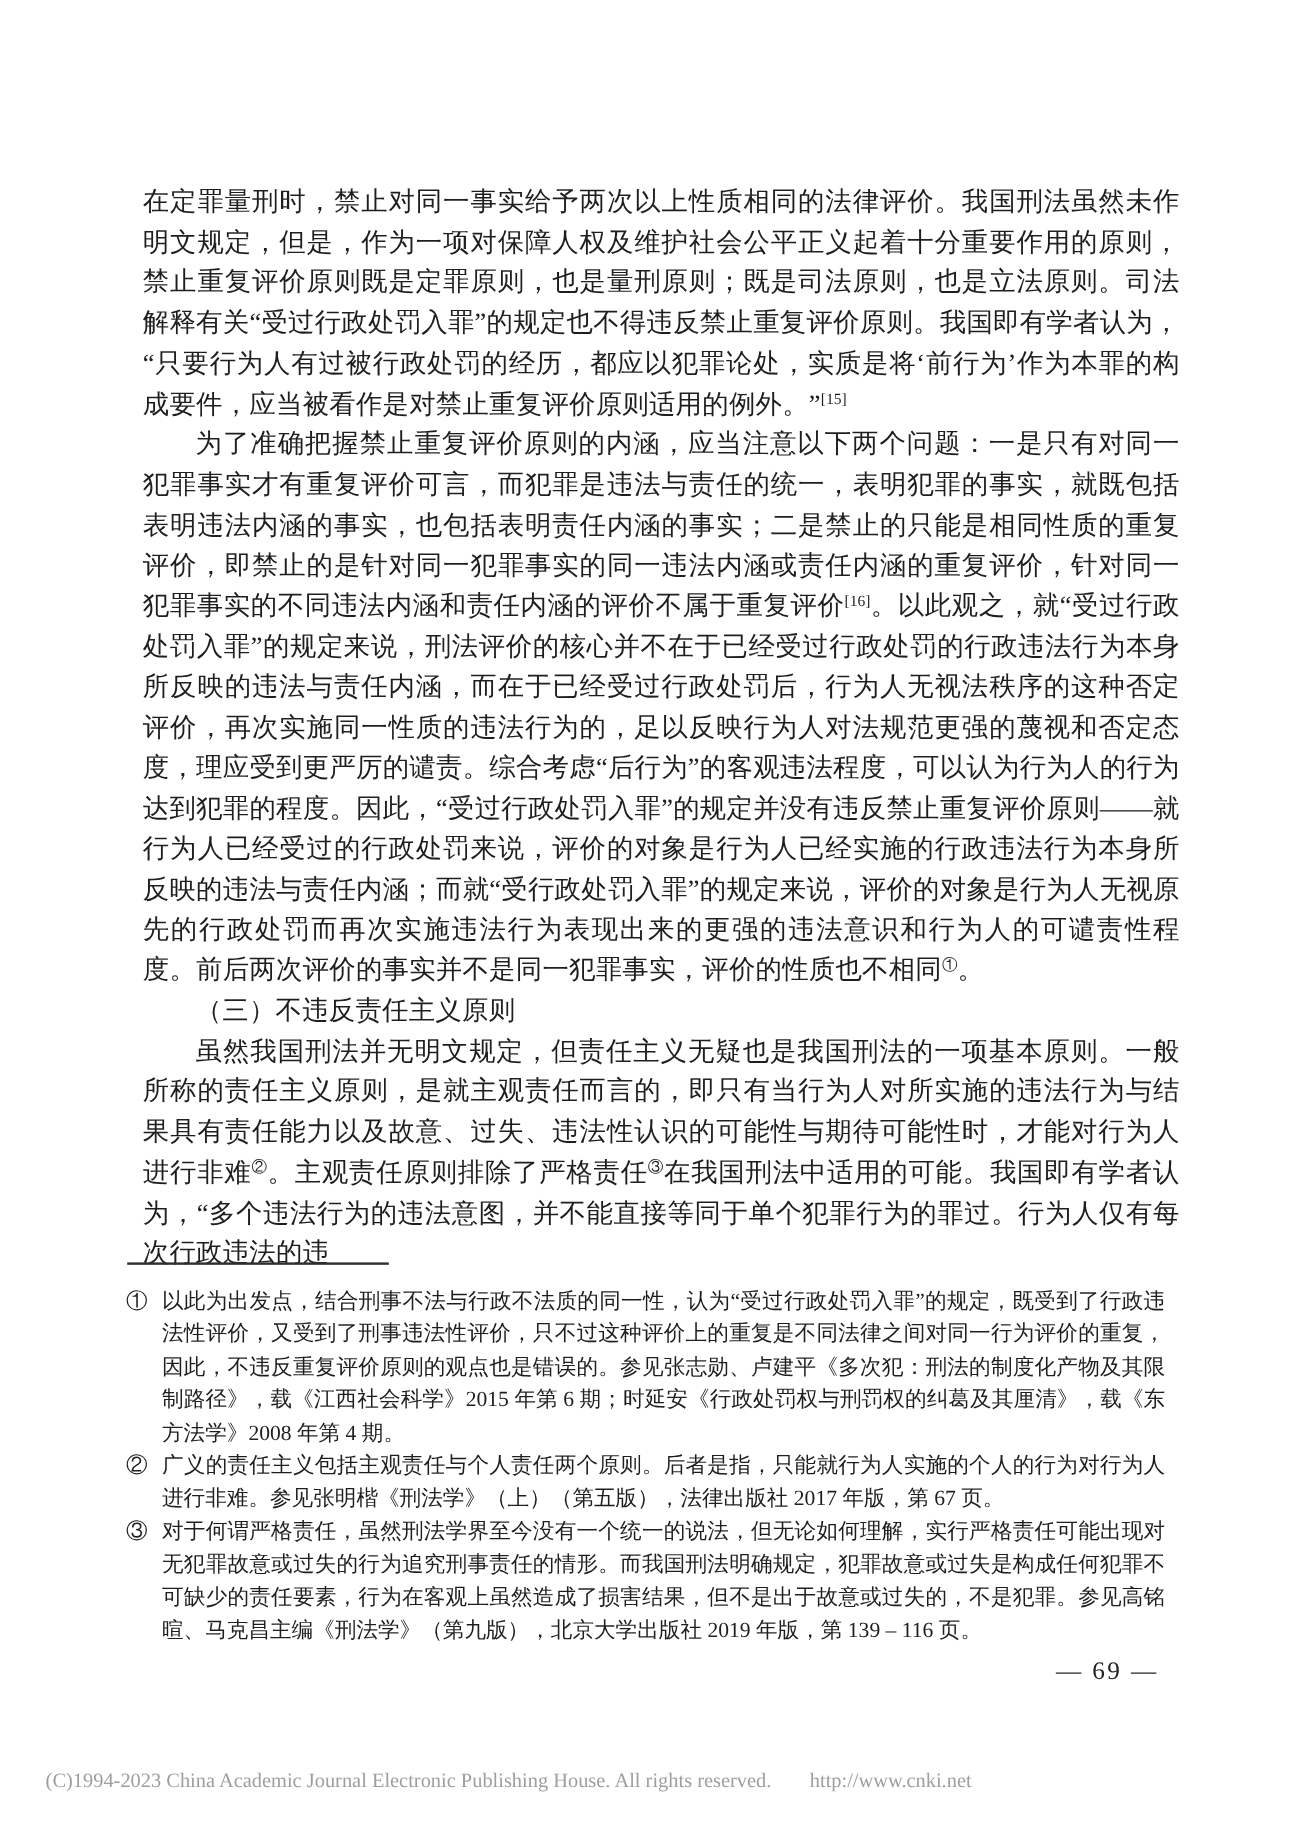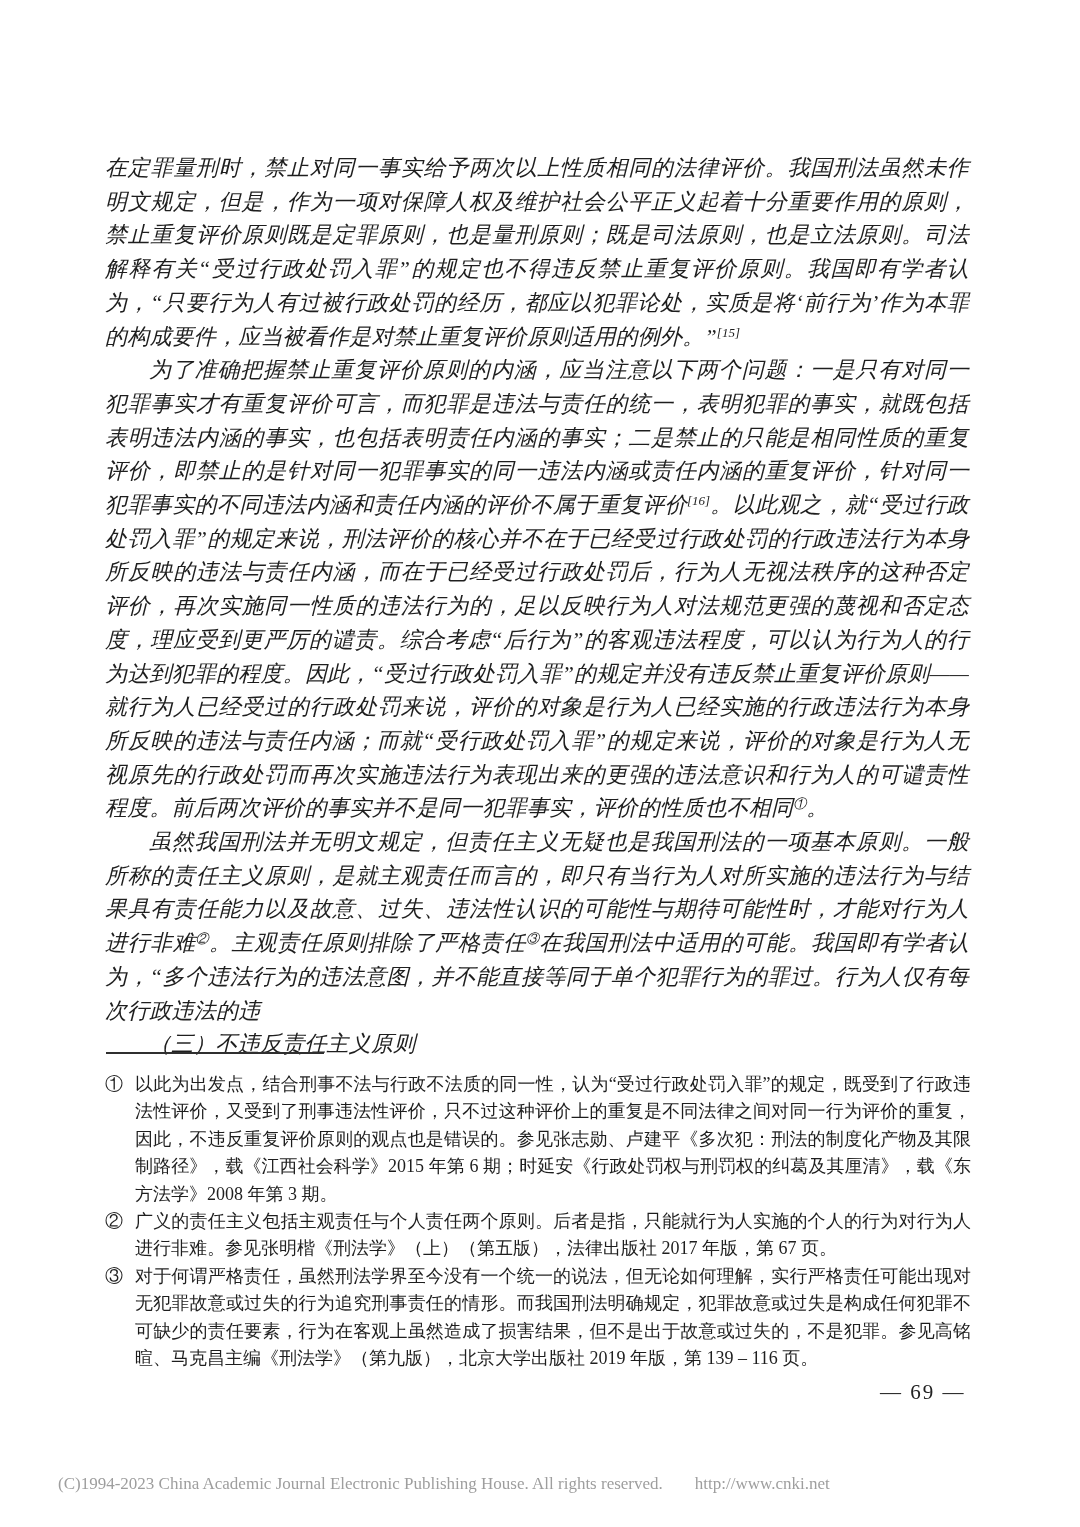--- a/index.html
+++ b/index.html
@@ -12,28 +12,27 @@
     position: relative;
     width: 1080px;
     height: 1527px;
     background: #ffffff;
     font-family: "Liberation Serif", "DejaVu Serif", serif;
     color: #1e1e1e;
     overflow: hidden;
   }
   .body-text {
     position: absolute;
-    left: 105px;
+    left: 119px;
     top: 151px;
     width: 864px;
     font-size: 22px;
     line-height: 33.7px;
     text-align: justify;
     letter-spacing: 0.2px;
-    font-style: italic;
   }
   .body-text p {
     margin: 0;
     padding: 0;
   }
   .para-indent {
     text-indent: 2em;
   }
   sup.ref {
     font-size: 13px;
@@ -78,50 +77,49 @@
     letter-spacing: 2px;
     white-space: nowrap;
   }
   .footer {
     position: absolute;
     left: 38px;
     top: 1474px;
     font-size: 17px;
     color: #9e9e9e;
     white-space: nowrap;
-    margin-left: 20px;
   }
   .footer .url {
     margin-left: 32px;
   }
 </style>
 </head>
 <body>
 
 <div class="page">
 
   <div class="body-text">
 
     <p><span>在定罪量刑时，禁止对同一事实给予两次以上性质相同的法律评价。我国刑法虽然未作明文规定，但是，作为一项对保障人权及维护社会公平正义起着十分重要作用的原则，禁止重复评价原则既是定罪原则，也是量刑原则；既是司法原则，也是立法原则。司法解释有关“受过行政处罚入罪”的规定也不得违反禁止重复评价原则。我国即有学者认为，“只要行为人有过被行政处罚的经历，都应以犯罪论处，实质是将‘前行为’作为本罪的构成要件，应当被看作是对禁止重复评价原则适用的例外。”</span><sup class="ref">[15]</sup></p>
 
     <p class="para-indent"><span>为了准确把握禁止重复评价原则的内涵，应当注意以下两个问题：一是只有对同一犯罪事实才有重复评价可言，而犯罪是违法与责任的统一，表明犯罪的事实，就既包括表明违法内涵的事实，也包括表明责任内涵的事实；二是禁止的只能是相同性质的重复评价，即禁止的是针对同一犯罪事实的同一违法内涵或责任内涵的重复评价，针对同一犯罪事实的不同违法内涵和责任内涵的评价不属于重复评价</span><sup class="ref">[16]</sup><span>。以此观之，就“受过行政处罚入罪”的规定来说，刑法评价的核心并不在于已经受过行政处罚的行政违法行为本身所反映的违法与责任内涵，而在于已经受过行政处罚后，行为人无视法秩序的这种否定评价，再次实施同一性质的违法行为的，足以反映行为人对法规范更强的蔑视和否定态度，理应受到更严厉的谴责。综合考虑“后行为”的客观违法程度，可以认为行为人的行为达到犯罪的程度。因此，“受过行政处罚入罪”的规定并没有违反禁止重复评价原则——就行为人已经受过的行政处罚来说，评价的对象是行为人已经实施的行政违法行为本身所反映的违法与责任内涵；而就“受行政处罚入罪”的规定来说，评价的对象是行为人无视原先的行政处罚而再次实施违法行为表现出来的更强的违法意识和行为人的可谴责性程度。前后两次评价的事实并不是同一犯罪事实，评价的性质也不相同</span><sup class="ref">①</sup><span>。</span></p>
 
+    <p class="para-indent">（三）不违反责任主义原则</p>
+
     <p class="para-indent"><span>虽然我国刑法并无明文规定，但责任主义无疑也是我国刑法的一项基本原则。一般所称的责任主义原则，是就主观责任而言的，即只有当行为人对所实施的违法行为与结果具有责任能力以及故意、过失、违法性认识的可能性与期待可能性时，才能对行为人进行非难</span><sup class="ref">②</sup><span>。主观责任原则排除了严格责任</span><sup class="ref">③</sup><span>在我国刑法中适用的可能。我国即有学者认为，“多个违法行为的违法意图，并不能直接等同于单个犯罪行为的罪过。行为人仅有每次行政违法的违</span></p>
-
-    <p class="para-indent">（三）不违反责任主义原则</p>
 
   </div>
 
   <div class="fn-sep"></div>
 
   <div class="footnotes">
 
     <div class="footnote">
       <span class="fn-marker">①</span>
-      <span class="fn-text">以此为出发点，结合刑事不法与行政不法质的同一性，认为“受过行政处罚入罪”的规定，既受到了行政违法性评价，又受到了刑事违法性评价，只不过这种评价上的重复是不同法律之间对同一行为评价的重复，因此，不违反重复评价原则的观点也是错误的。参见张志勋、卢建平《多次犯：刑法的制度化产物及其限制路径》，载《江西社会科学》2015 年第 6 期；时延安《行政处罚权与刑罚权的纠葛及其厘清》，载《东方法学》2008 年第 3 期。</span>
+      <span class="fn-text">以此为出发点，结合刑事不法与行政不法质的同一性，认为“受过行政处罚入罪”的规定，既受到了行政违法性评价，又受到了刑事违法性评价，只不过这种评价上的重复是不同法律之间对同一行为评价的重复，因此，不违反重复评价原则的观点也是错误的。参见张志勋、卢建平《多次犯：刑法的制度化产物及其限制路径》，载《江西社会科学》2015 年第 6 期；时延安《行政处罚权与刑罚权的纠葛及其厘清》，载《东方法学》2008 年第 4 期。</span>
     </div>
 
     <div class="footnote">
       <span class="fn-marker">②</span>
       <span class="fn-text">广义的责任主义包括主观责任与个人责任两个原则。后者是指，只能就行为人实施的个人的行为对行为人进行非难。参见张明楷《刑法学》（上）（第五版），法律出版社 2017 年版，第 67 页。</span>
     </div>
 
     <div class="footnote">
       <span class="fn-marker">③</span>
       <span class="fn-text">对于何谓严格责任，虽然刑法学界至今没有一个统一的说法，但无论如何理解，实行严格责任可能出现对无犯罪故意或过失的行为追究刑事责任的情形。而我国刑法明确规定，犯罪故意或过失是构成任何犯罪不可缺少的责任要素，行为在客观上虽然造成了损害结果，但不是出于故意或过失的，不是犯罪。参见高铭暄、马克昌主编《刑法学》（第九版），北京大学出版社 2019 年版，第 139 – 116 页。</span>

